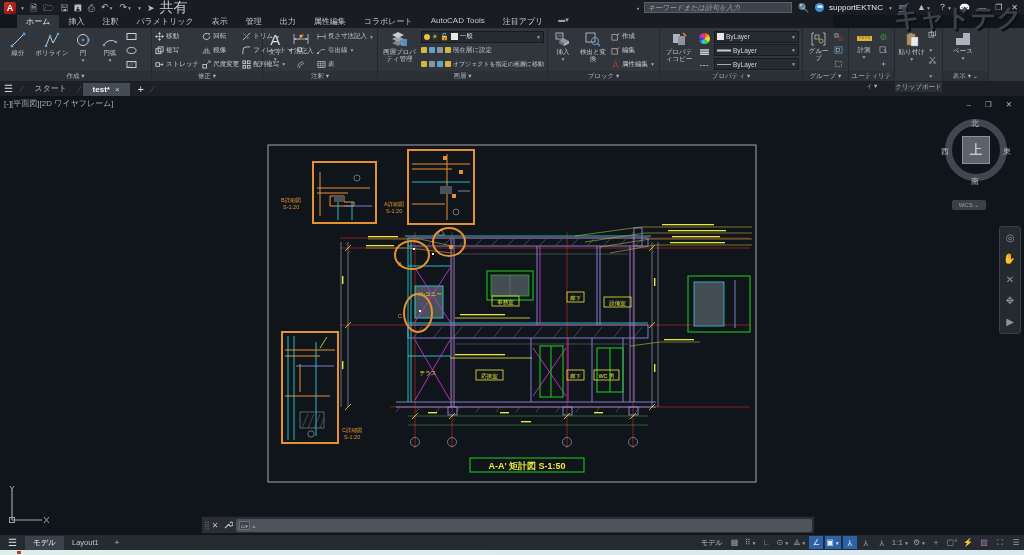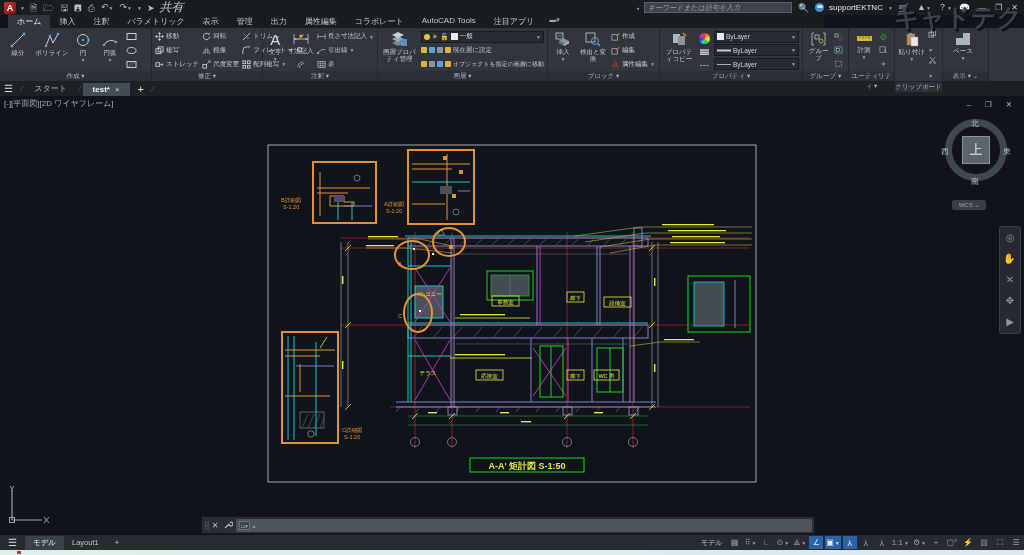--- a/index.html
+++ b/index.html
@@ -16,21 +16,21 @@
   .tb-right { margin-left:auto; display:flex; align-items:center; gap:5px; z-index:2; }
   .tb-search { width:148px; height:11px; background:#3c434b; border:1px solid #596069; color:#c6cbd1; font-size:7px; padding:0 3px; }
   .tb-search::placeholder { color:#9aa1a8; font-style:italic; }
   .user-ic { width:9px; height:9px; border-radius:50%; background:#3f8fd4; position:relative; }
   .user-ic::after { content:""; position:absolute; left:1.5px; top:1.5px; width:6px; height:3px; border-radius:50%; background:#cfe4f5; }
   .tb-user { font-size:8px; color:#e4e8ec; }
   .winbtn { font-size:8px; color:#c6cbd1; padding:0 2px; }
   .watermark { position:absolute; top:1px; right:2px; font-size:25px; font-weight:900; letter-spacing:0px; color:#3a414a; text-shadow:2px 2px 0 #0d1013,1px 1px 0 #0d1013; z-index:60; pointer-events:none; }
 
   
-  .rtabs { position:absolute; top:15px; left:8px; width:816px; height:13px; background:#191d22; display:flex; align-items:stretch; z-index:39; }
+  .rtabs { position:absolute; top:15px; left:17px; width:816px; height:13px; background:#191d22; display:flex; align-items:stretch; z-index:39; }
   .rtab { font-size:8px; color:#c3c8ce; padding:1px 9px 0; }
   .rtab.active { background:#31363d; color:#e8ecef; }
   .rtab-ic { margin-left:6px; font-size:7px; color:#9aa1a8; padding-top:1px; }
 
   
   .ribbon { position:absolute; top:28px; left:0; width:1024px; height:53px; background:#31363d; display:flex; z-index:38; }
   .panel { display:flex; flex-direction:column; border-right:1px solid #24282e; }
   .pbody { flex:1; display:flex; gap:1px; padding:2px 3px 0; }
   .pfoot { height:10px; font-size:6.5px; color:#aeb4bb; text-align:center; background:#2b3037; line-height:10px; }
   .bb { display:flex; flex-direction:column; align-items:center; justify-content:flex-start; gap:1px; padding-top:2px; }
@@ -124,21 +124,21 @@
   <span class="caret">▼</span>
   <span class="qa-ic">🗎</span>
   <span class="qa-ic">🗁</span>
   <span class="qa-ic">🖫</span>
   <span class="qa-ic">🖪</span>
   <span class="qa-ic">⎙</span>
   <span class="qa-ic">↶<span class="caret">▼</span></span>
   <span class="qa-ic">↷<span class="caret">▼</span></span>
   <span class="caret">▼</span>
   <span class="qa-ic">➤</span>
-  <span style="font-size:12px;color:#c6cbd1;font-style:italic;">共有</span>
+  <span style="font-size:14px;color:#c6cbd1;">共有</span>
   <div class="tb-right">
     <span class="caret">◂</span>
     <input class="tb-search" placeholder="キーワードまたは語句を入力" style="">
     <span class="qa-ic">🔍</span>
     <span class="user-ic"></span>
     <span class="tb-user">supportEKTNC</span>
     <span class="caret">▼</span>
     <span class="qa-ic">🛒</span>
     <span class="qa-ic">▲<span class="caret">▼</span></span>
     <span class="qa-ic">？<span class="caret">▼</span></span>

